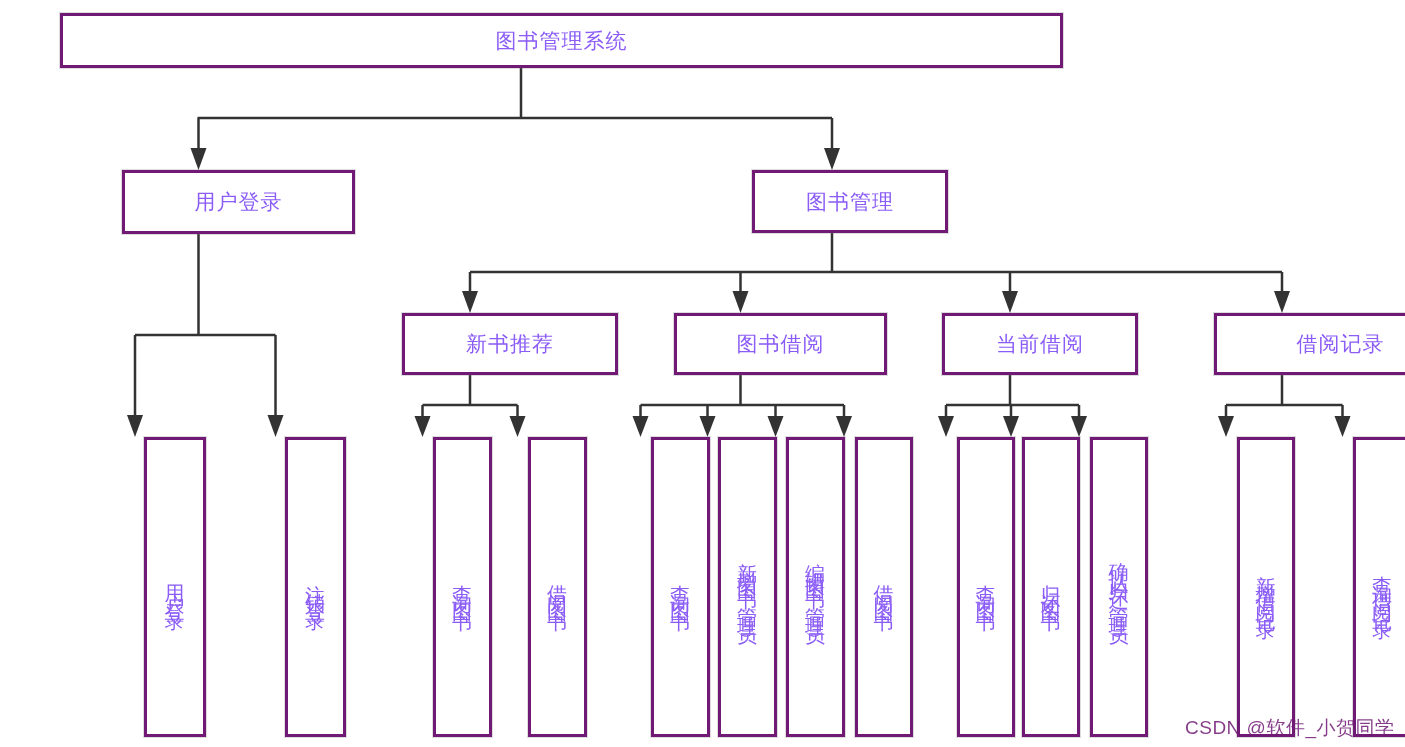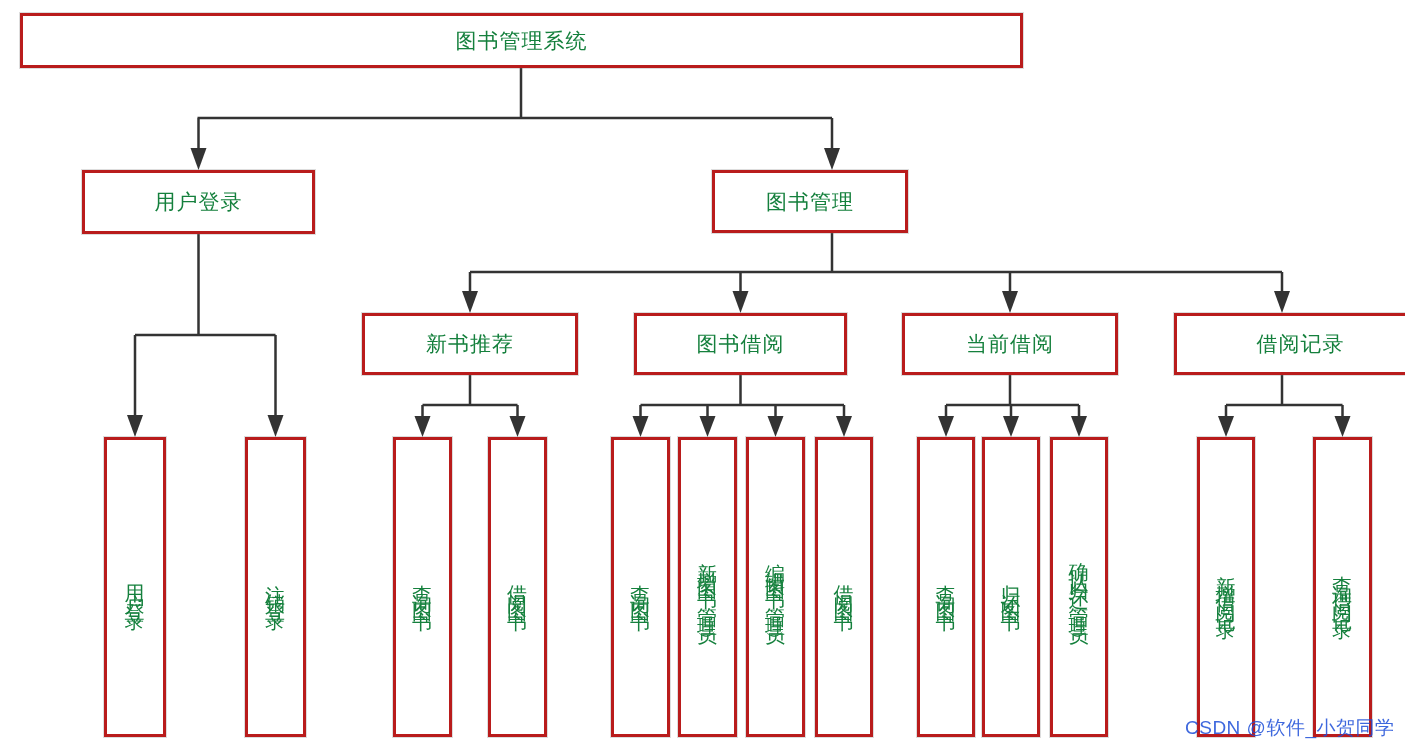--- a/index.html
+++ b/index.html
@@ -12,67 +12,68 @@
     overflow: hidden;
   }
   #connectors {
     position: absolute;
     left: 0; top: 0;
     width: 1405px; height: 747px;
   }
   .node {
     position: absolute;
     box-sizing: border-box;
-    border: 3px solid #b91c1c;
+    border: 3px solid #701a75;
     background: #ffffff;
     display: flex;
     align-items: center;
     justify-content: center;
-    color: #15803d;
+    color: #8b5cf6;
     font-size: 21px;
     letter-spacing: 1px;
     box-shadow: 0 0 0 1px rgba(120,120,120,0.25);
+    margin-left: 40px;
   }
   .node .label { white-space: nowrap; }
   .leaf .label {
     writing-mode: vertical-rl;
     text-orientation: mixed;
     white-space: normal;
     line-height: 1;
     letter-spacing: 9px;
     font-size: 20px;
   }
   .root  { left: 20px;  top: 13px;  width: 1003px; height: 55px; }
   .l2a   { left: 82px;  top: 170px; width: 233px;  height: 64px; }
   .l2b   { left: 712px; top: 170px; width: 196px;  height: 63px; }
   .l3    { top: 313px; height: 62px; }
   .l3a   { left: 362px;  width: 216px; }
   .l3b   { left: 634px;  width: 213px; }
-  .l3c   { left: 902px;  width: 216px; font-family: Liberation Mono, monospace; }
+  .l3c   { left: 902px;  width: 196px; font-family: Liberation Mono, monospace; }
   .l3d   { left: 1174px; width: 253px; }
   .leaf  { top: 437px; height: 300px; }
   .lf1  { left: 104px;  width: 62px; }
   .lf2  { left: 245px;  width: 61px; }
   .lf3  { left: 393px;  width: 59px; }
   .lf4  { left: 488px;  width: 59px; }
   .lf5  { left: 611px;  width: 59px; }
   .lf6  { left: 678px;  width: 59px; }
   .lf7  { left: 746px;  width: 59px; }
   .lf8  { left: 815px;  width: 58px; }
   .lf9  { left: 917px;  width: 58px; }
   .lf10 { left: 982px;  width: 58px; }
   .lf11 { left: 1050px; width: 58px; }
   .lf12 { left: 1197px; width: 58px; }
   .lf13 { left: 1313px; width: 59px; }
   #watermark {
     position: absolute;
     left: 1185px;
     top: 715px;
     font-size: 19px;
-    color: #1d4ed8;
+    color: #701a75;
     opacity: 0.85;
     white-space: nowrap;
     letter-spacing: 0.5px;
   }
 </style>
 </head>
 <body>
 
 <div id="canvas">
 

